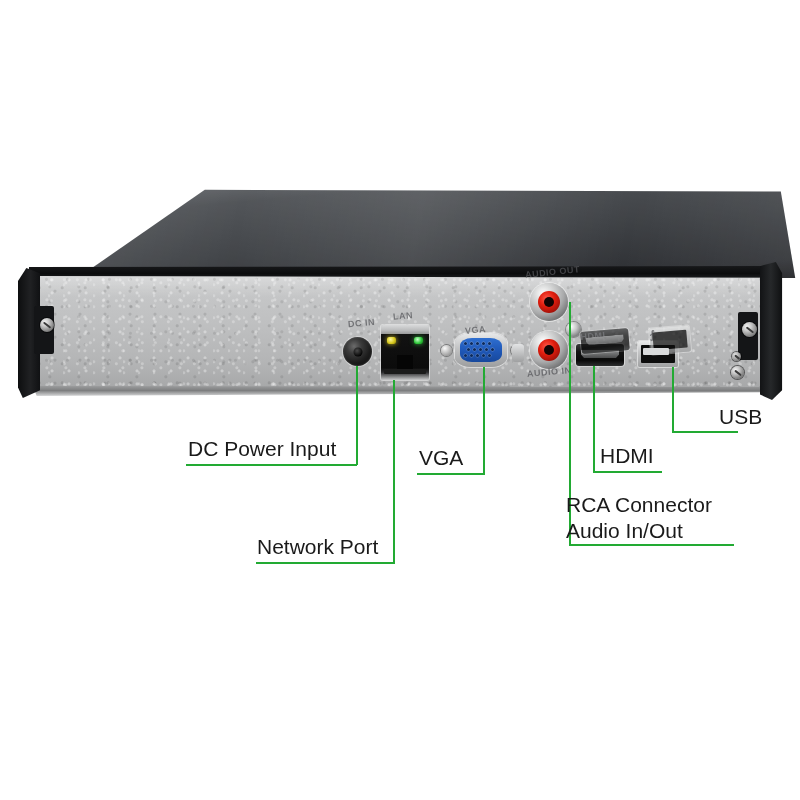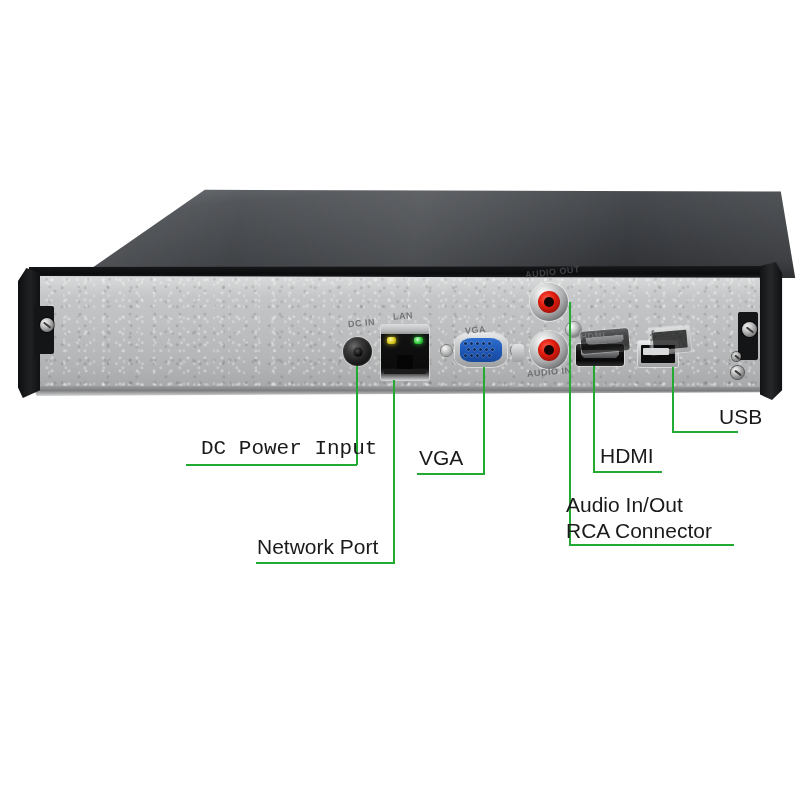--- a/index.html
+++ b/index.html
@@ -232,35 +232,35 @@
     <div class="silk hdmi">HDMI</div>
 
     <div class="port usb">
       <span class="tongue"></span>
     </div>
     <div class="silk usb">∱</div>
   </div>
 
   <div class="lead v" style="left:356px;top:366px;height:99px;"></div>
   <div class="lead h" style="left:186px;top:464px;width:171px;"></div>
-  <div class="callout" style="left:201px;top:436px;font-family:Liberation Mono, monospace;">DC Power Input</div>
+  <div class="callout" style="left:188px;top:436px;">DC Power Input</div>
 
   <div class="lead v" style="left:393px;top:380px;height:184px;"></div>
   <div class="lead h" style="left:256px;top:562px;width:139px;"></div>
   <div class="callout" style="left:257px;top:534px;">Network Port</div>
 
   <div class="lead v" style="left:483px;top:367px;height:107px;"></div>
   <div class="lead h" style="left:417px;top:473px;width:68px;"></div>
   <div class="callout" style="left:419px;top:445px;">VGA</div>
 
   <div class="lead v" style="left:569px;top:302px;height:243px;"></div>
   <div class="lead h" style="left:569px;top:544px;width:165px;"></div>
   <div class="callout two" style="left:566px;top:492px;">
+    <div>RCA Connector</div>
     <div>Audio In/Out</div>
-    <div>RCA Connector</div>
   </div>
 
   <div class="lead v" style="left:593px;top:366px;height:106px;"></div>
   <div class="lead h" style="left:593px;top:471px;width:69px;"></div>
   <div class="callout" style="left:600px;top:443px;">HDMI</div>
 
   <div class="lead v" style="left:672px;top:367px;height:65px;"></div>
   <div class="lead h" style="left:672px;top:431px;width:66px;"></div>
   <div class="callout" style="left:681px;top:404px;margin-left:38px;">USB</div>
 

